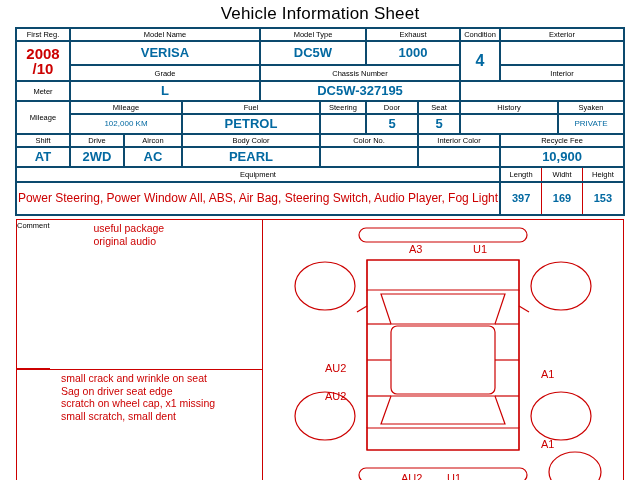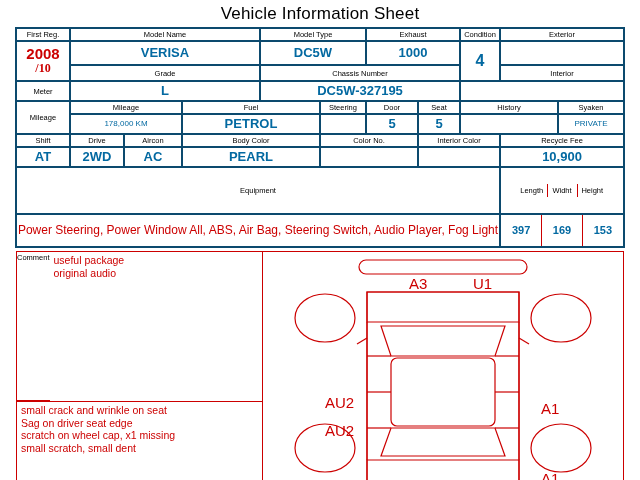--- a/index.html
+++ b/index.html
@@ -55,21 +55,21 @@
   .v-xs  { font-size: 8px; }
   .v-reg { font-size: 10px; }
   .h18 { height: 13px; }
   .h22 { height: 20px; }
 
   
   .yearcell {
     font-size: 15px; font-weight: bold; color: #cc0000;
     line-height: 15px; text-align: center;
   }
-  .yearcell .y2 { font-size: 12px; font-family: Liberation Serif, serif; }
+  .yearcell .y2 { font-size: 15px; }
 
   
   .equip {
     text-align: left;
     font-size: 12px;
     color: #cc0000;
     padding: 1px 3px;
     line-height: 13px;
   }
 
@@ -95,29 +95,30 @@
     border-bottom: 1px solid #cc0000;
     padding: 1px 0;
   }
   .sec-body {
     font-size: 10.5px;
     color: #cc0000;
     padding: 2px 4px;
     line-height: 12.5px;
     white-space: pre-line;
     flex: 1;
+    margin-left: 40px;
   }
   #comment-box { height: 150px; border-bottom: 1px solid #cc0000; display:flex; flex-direction:row;}
   #note-box { flex: 1; display:flex; flex-direction:column;}
   #diagram { flex: 1; position: relative; }
 
   
   .mark {
     position: absolute;
-    font-size: 15px;
+    font-size: 11px;
     color: #cc0000;
     font-weight: normal;
   }
   svg { display: block; }
 </style>
 </head>
 <body>
 
 <div id="sheet">
 
@@ -178,21 +179,21 @@
       <td class="lbl h18" colspan="2">Mileage</td>
       <td class="lbl h18" colspan="2">Fuel</td>
       <td class="lbl h18">Steering</td>
       <td class="lbl h18">Door</td>
       <td class="lbl h18">Seat</td>
       <td class="lbl h18" colspan="2">History</td>
       <td class="lbl h18">Syaken</td>
     </tr>
 
     <tr>
-      <td colspan="2" class="val v-xs h22">178,000 KM</td>
+      <td colspan="2" class="val v-xs h22">102,000 KM</td>
       <td colspan="2" class="val v-med h22">PETROL</td>
       <td class="val v-sm h22"></td>
       <td class="val v-med h22">5</td>
       <td class="val v-med h22">5</td>
       <td colspan="2" class="val v-reg h22"></td>
       <td class="val v-xs h22">PRIVATE</td>
     </tr>
 
     <tr>
       <td class="lbl h18">Shift</td>
@@ -209,21 +210,21 @@
       <td class="val v-med h22">2WD</td>
       <td class="val v-med h22">AC</td>
       <td colspan="2" class="val v-med h22">PEARL</td>
       <td colspan="2" class="val v-reg h22"></td>
       <td colspan="2" class="val v-reg h22"></td>
       <td colspan="2" class="val v-med h22">10,900</td>
     </tr>
 
     <tr>
       <td colspan="9" class="lbl h18">Equipment</td>
-      <td colspan="2" style="padding:16px">
+      <td colspan="2" style="padding:0">
         <table style="border-collapse:collapse;width:100%;table-layout:fixed">
           <tbody>
                 <tr>
             <td class="lbl" style="border:0;border-right:1px solid #cc0000;height:13px">Length</td>
             <td class="lbl" style="border:0;border-right:1px solid #cc0000;height:13px">Widht</td>
             <td class="lbl" style="border:0;height:13px">Height</td>
           </tr>
         </tbody>
             </table>
       </td>

